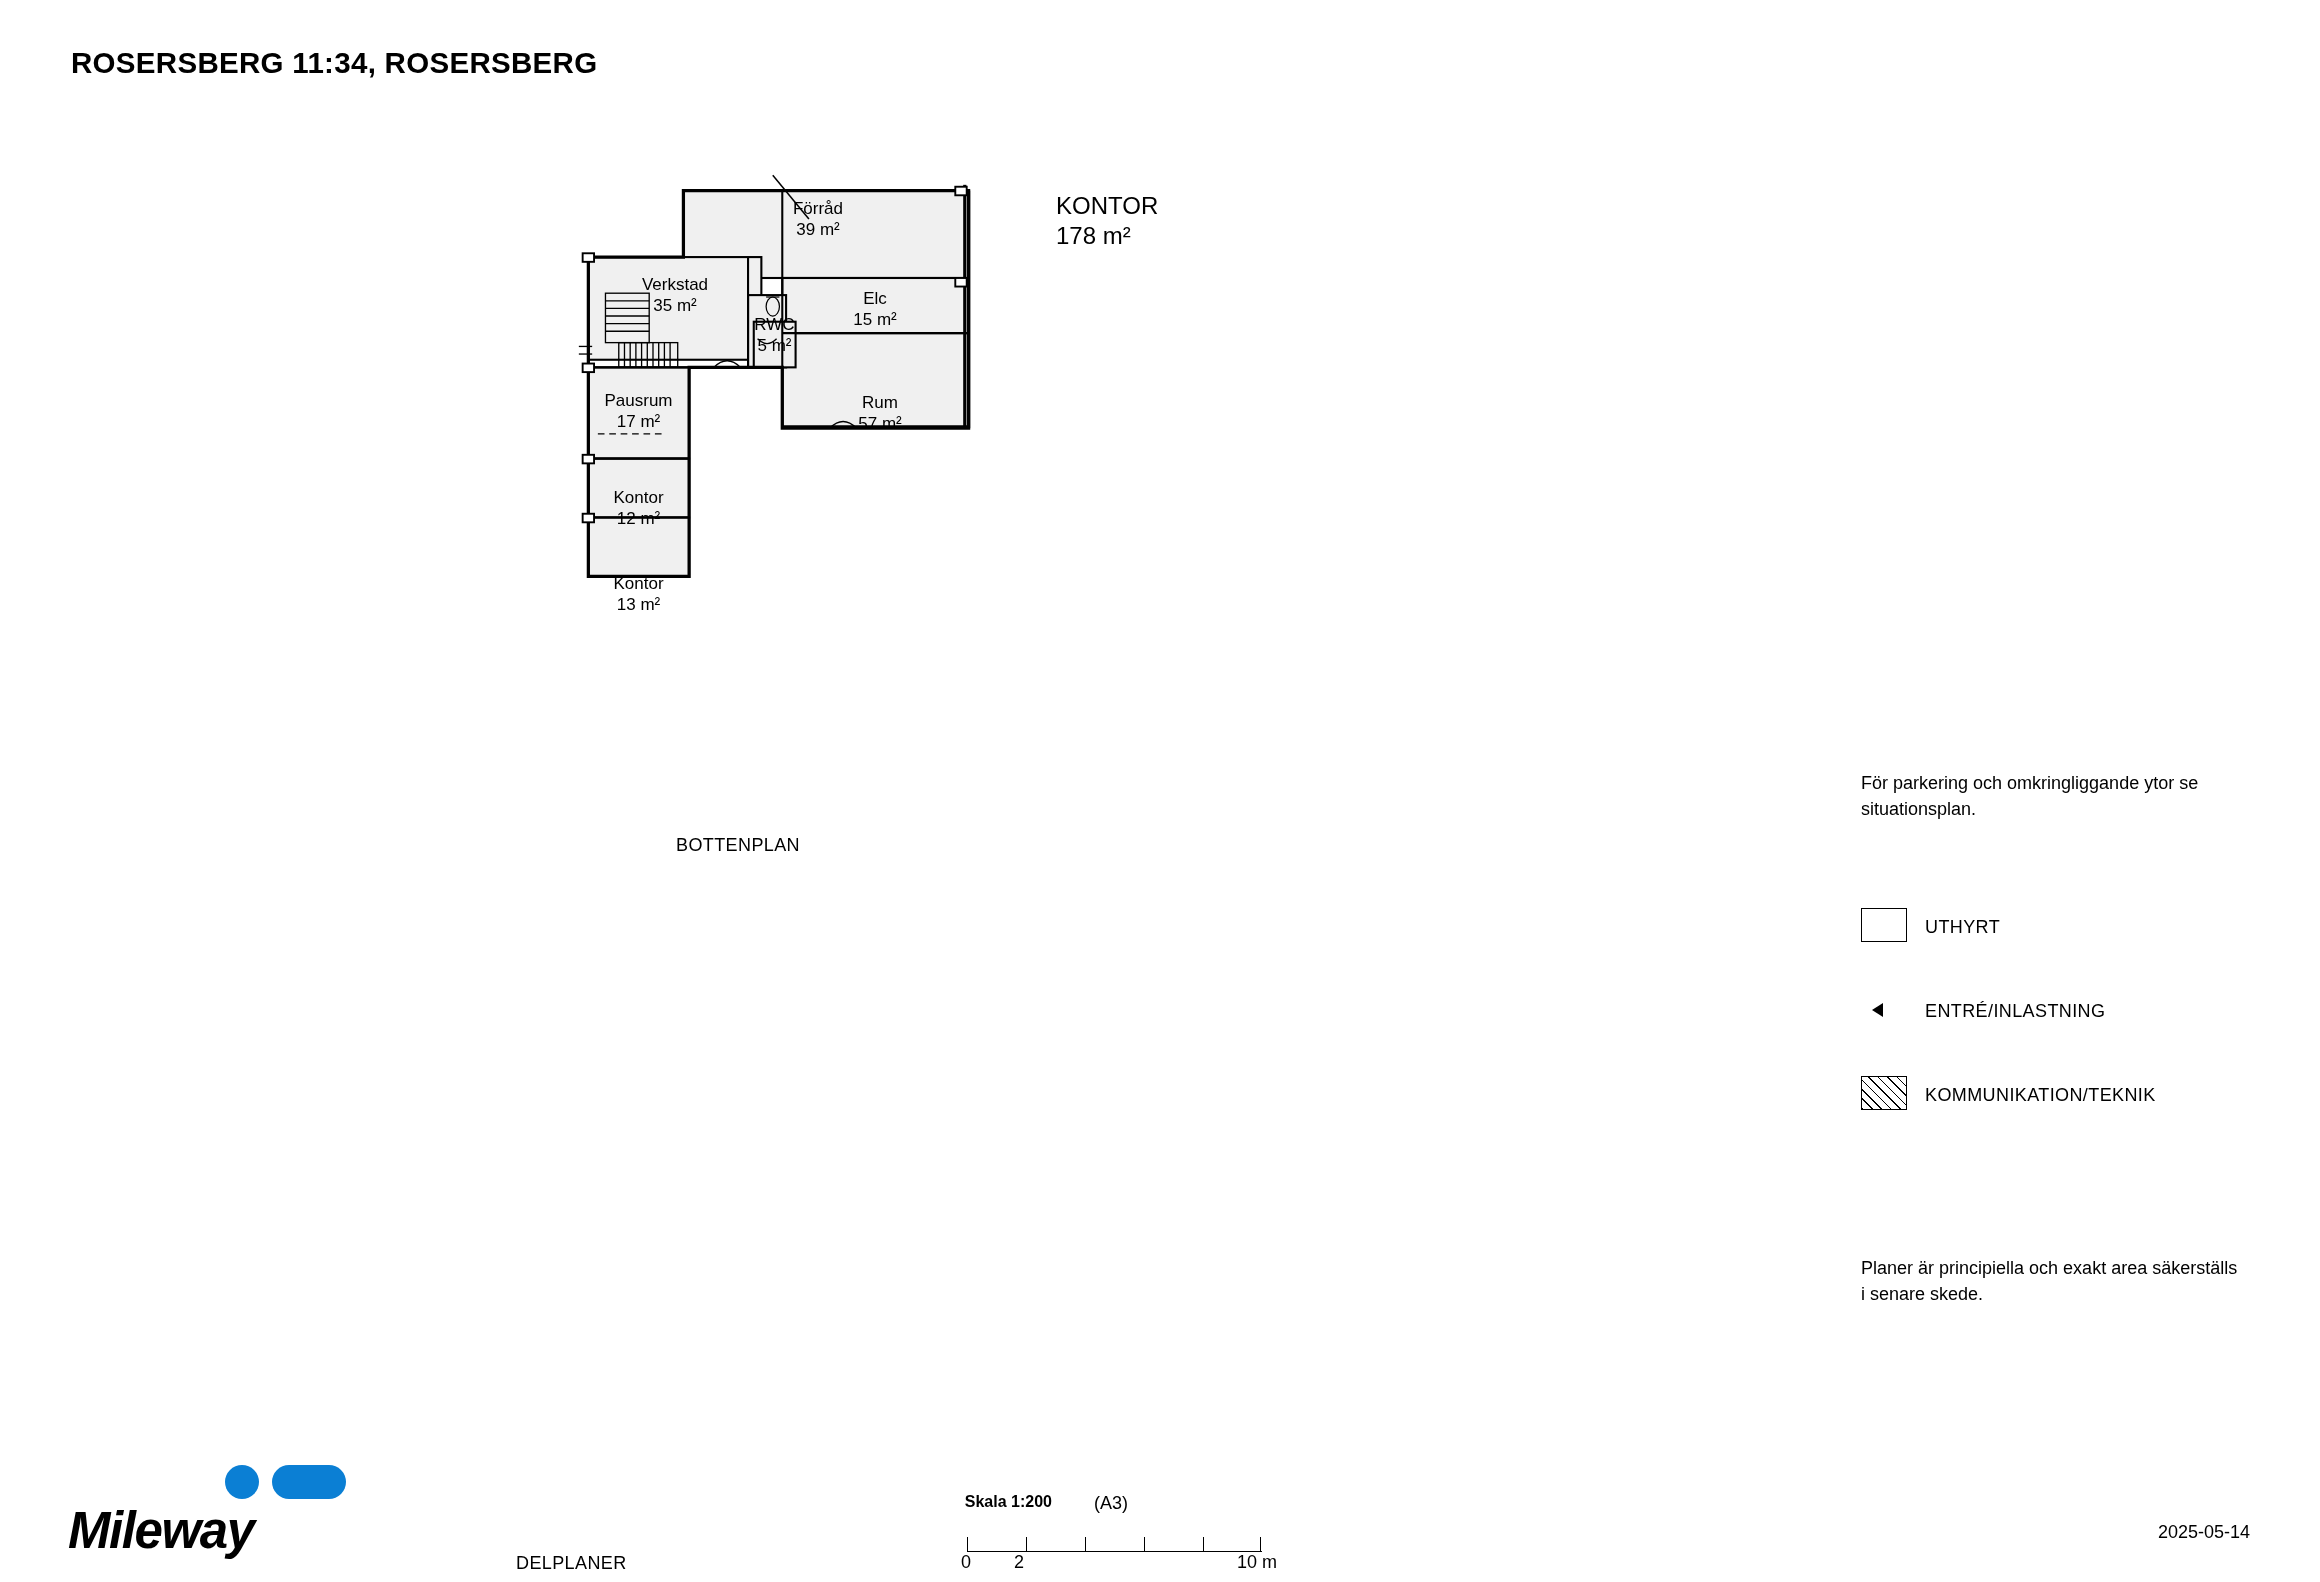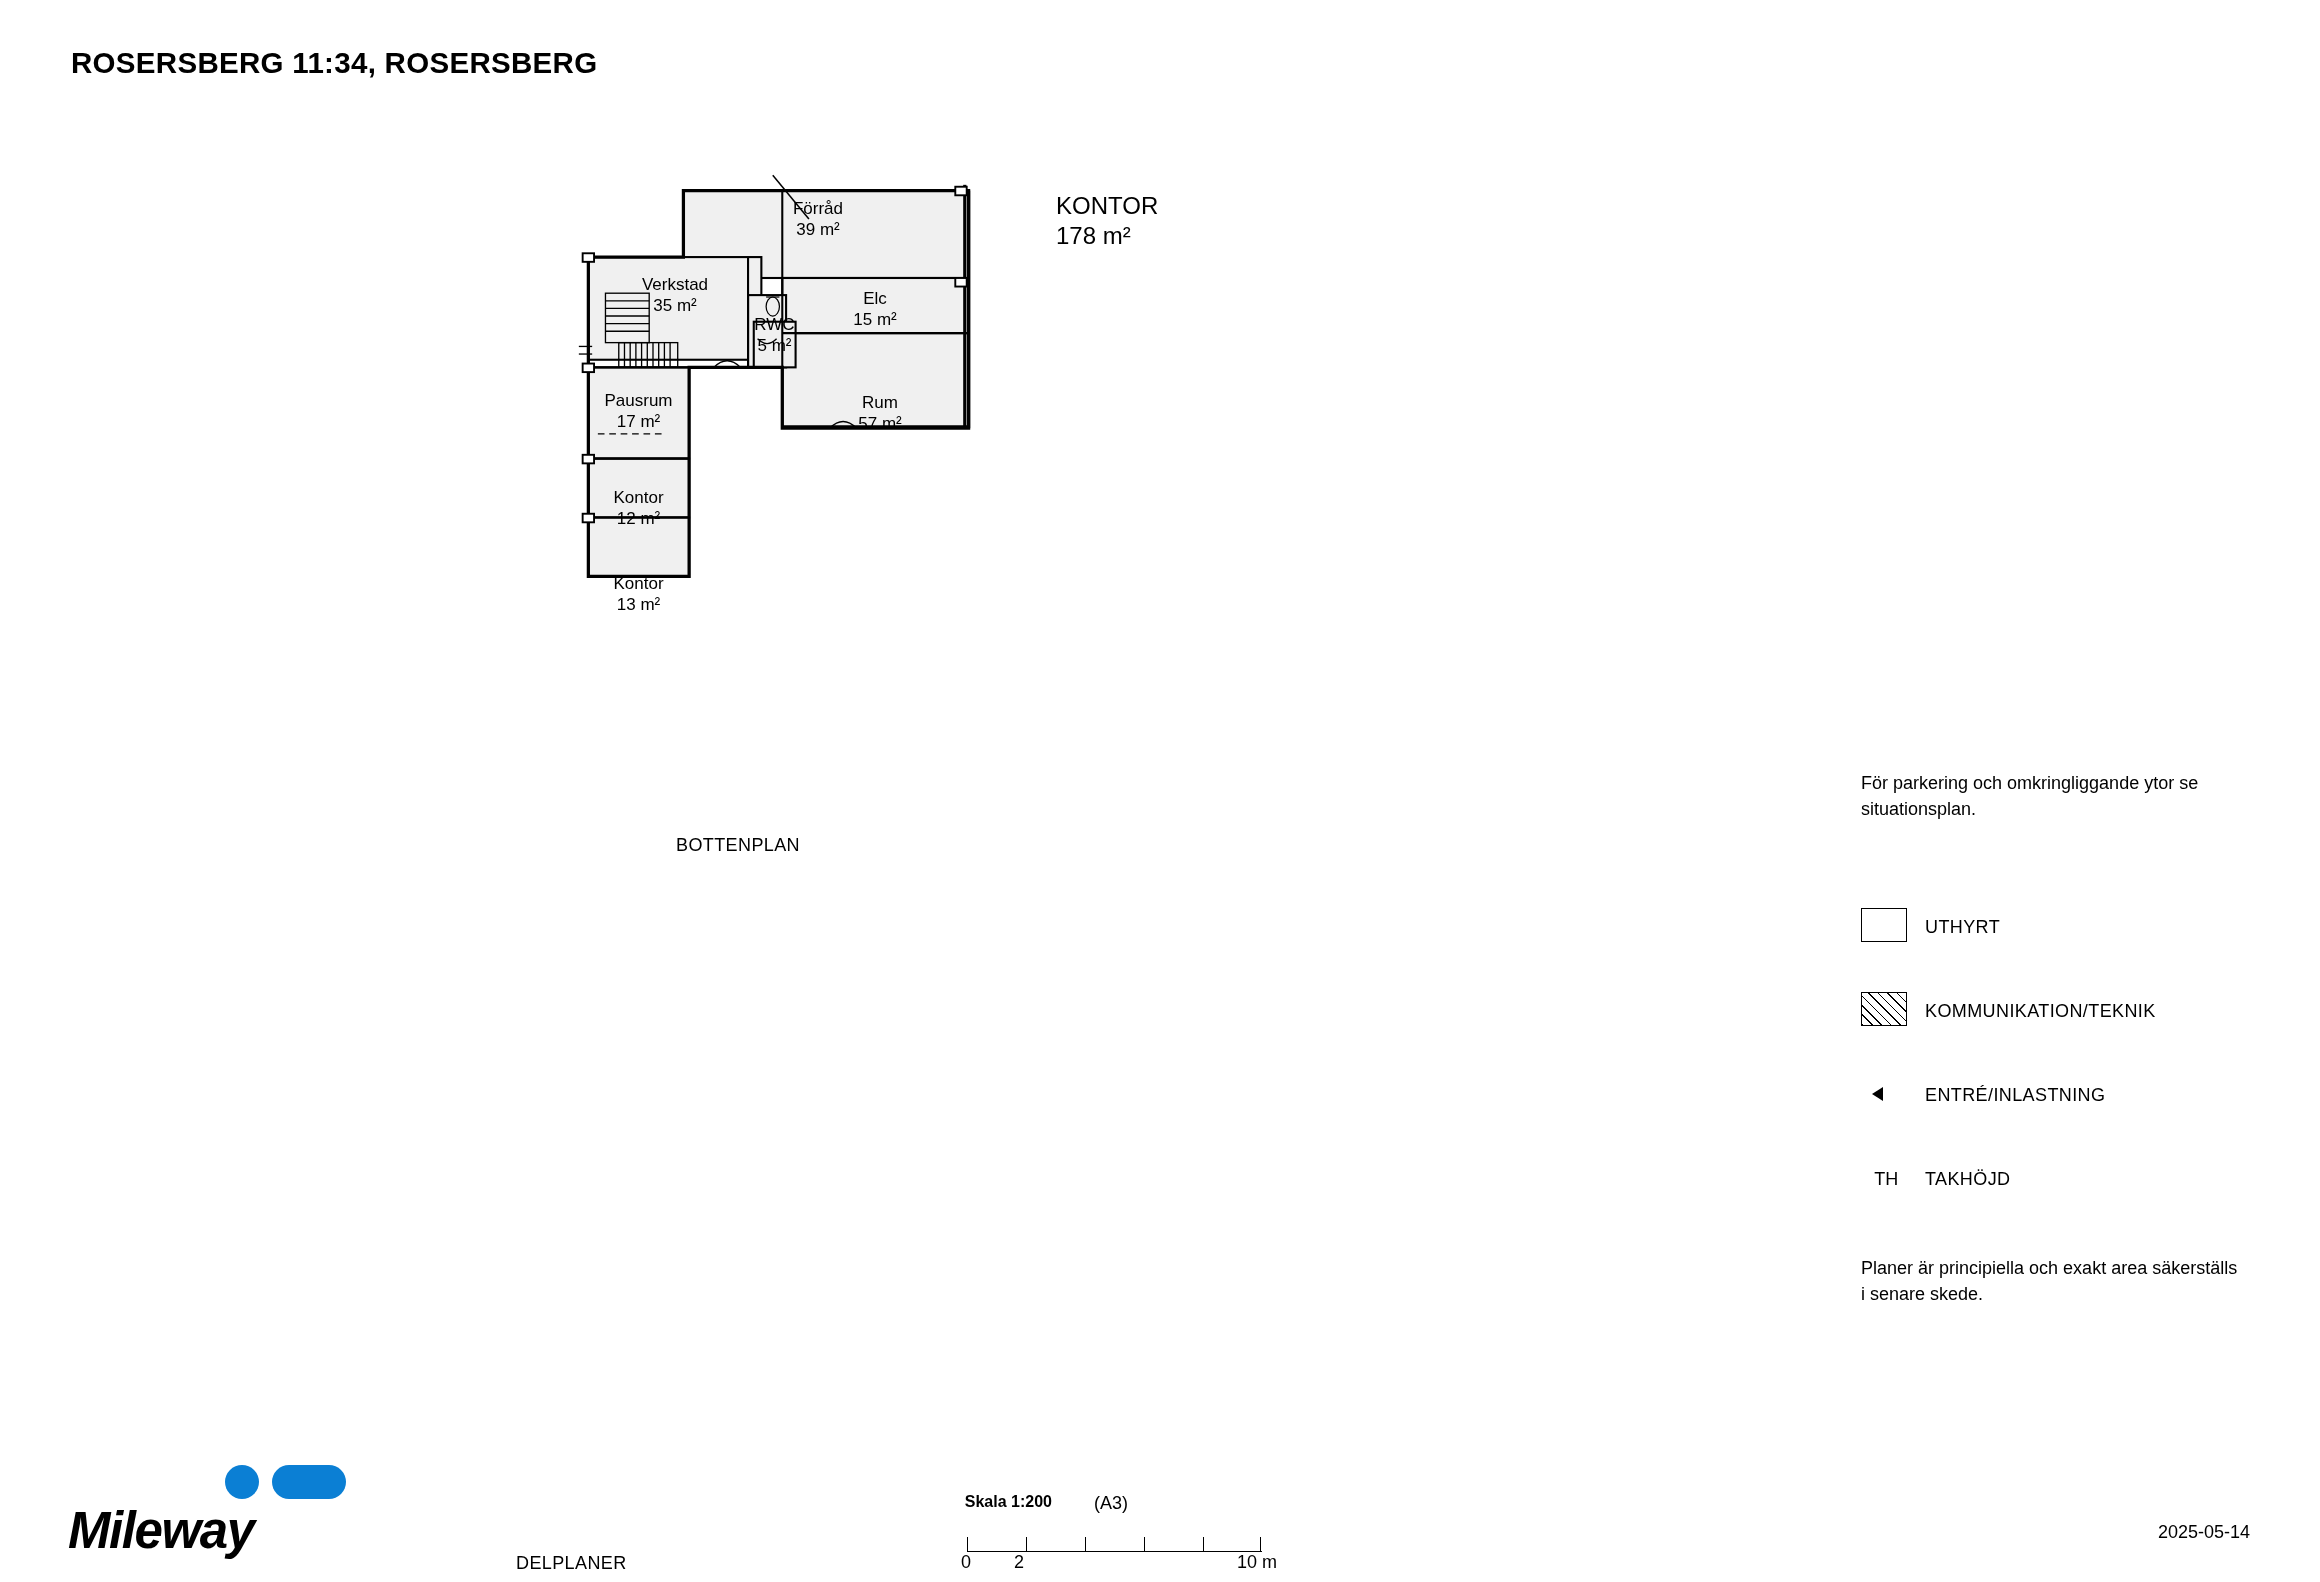--- a/index.html
+++ b/index.html
@@ -382,38 +382,32 @@
 
   <div class="legend-row">
     <div class="legend-sym">
       <div class="sym-box"></div>
     </div>
     <div class="legend-text">UTHYRT</div>
   </div>
 
   <div class="legend-row">
     <div class="legend-sym">
+      <div class="sym-tri"></div>
+    </div>
+    <div class="legend-text">ENTRÉ/INLASTNING</div>
+  </div>
+
+  <div class="legend-row">
+    <div class="legend-sym">
       <div class="sym-hatch"></div>
     </div>
     <div class="legend-text">KOMMUNIKATION/TEKNIK</div>
   </div>
 
-  <div class="legend-row">
-    <div class="legend-sym">
-      <div class="sym-tri"></div>
-    </div>
-    <div class="legend-text">ENTRÉ/INLASTNING</div>
-  </div>
-
-  <div class="legend-row">
-    <div class="legend-sym">
-      <div class="sym-th">TH</div>
-    </div>
-    <div class="legend-text">TAKHÖJD</div>
-  </div>
 
 </div>
 
 <div id="principle-note">Planer är principiella och exakt area säkerställs i senare skede.</div>
 
 <div id="logo-wrap">
   <div id="logo-dot"></div>
   <div id="logo-pill"></div>
   <div id="logo-text">Mileway</div>
 </div>

